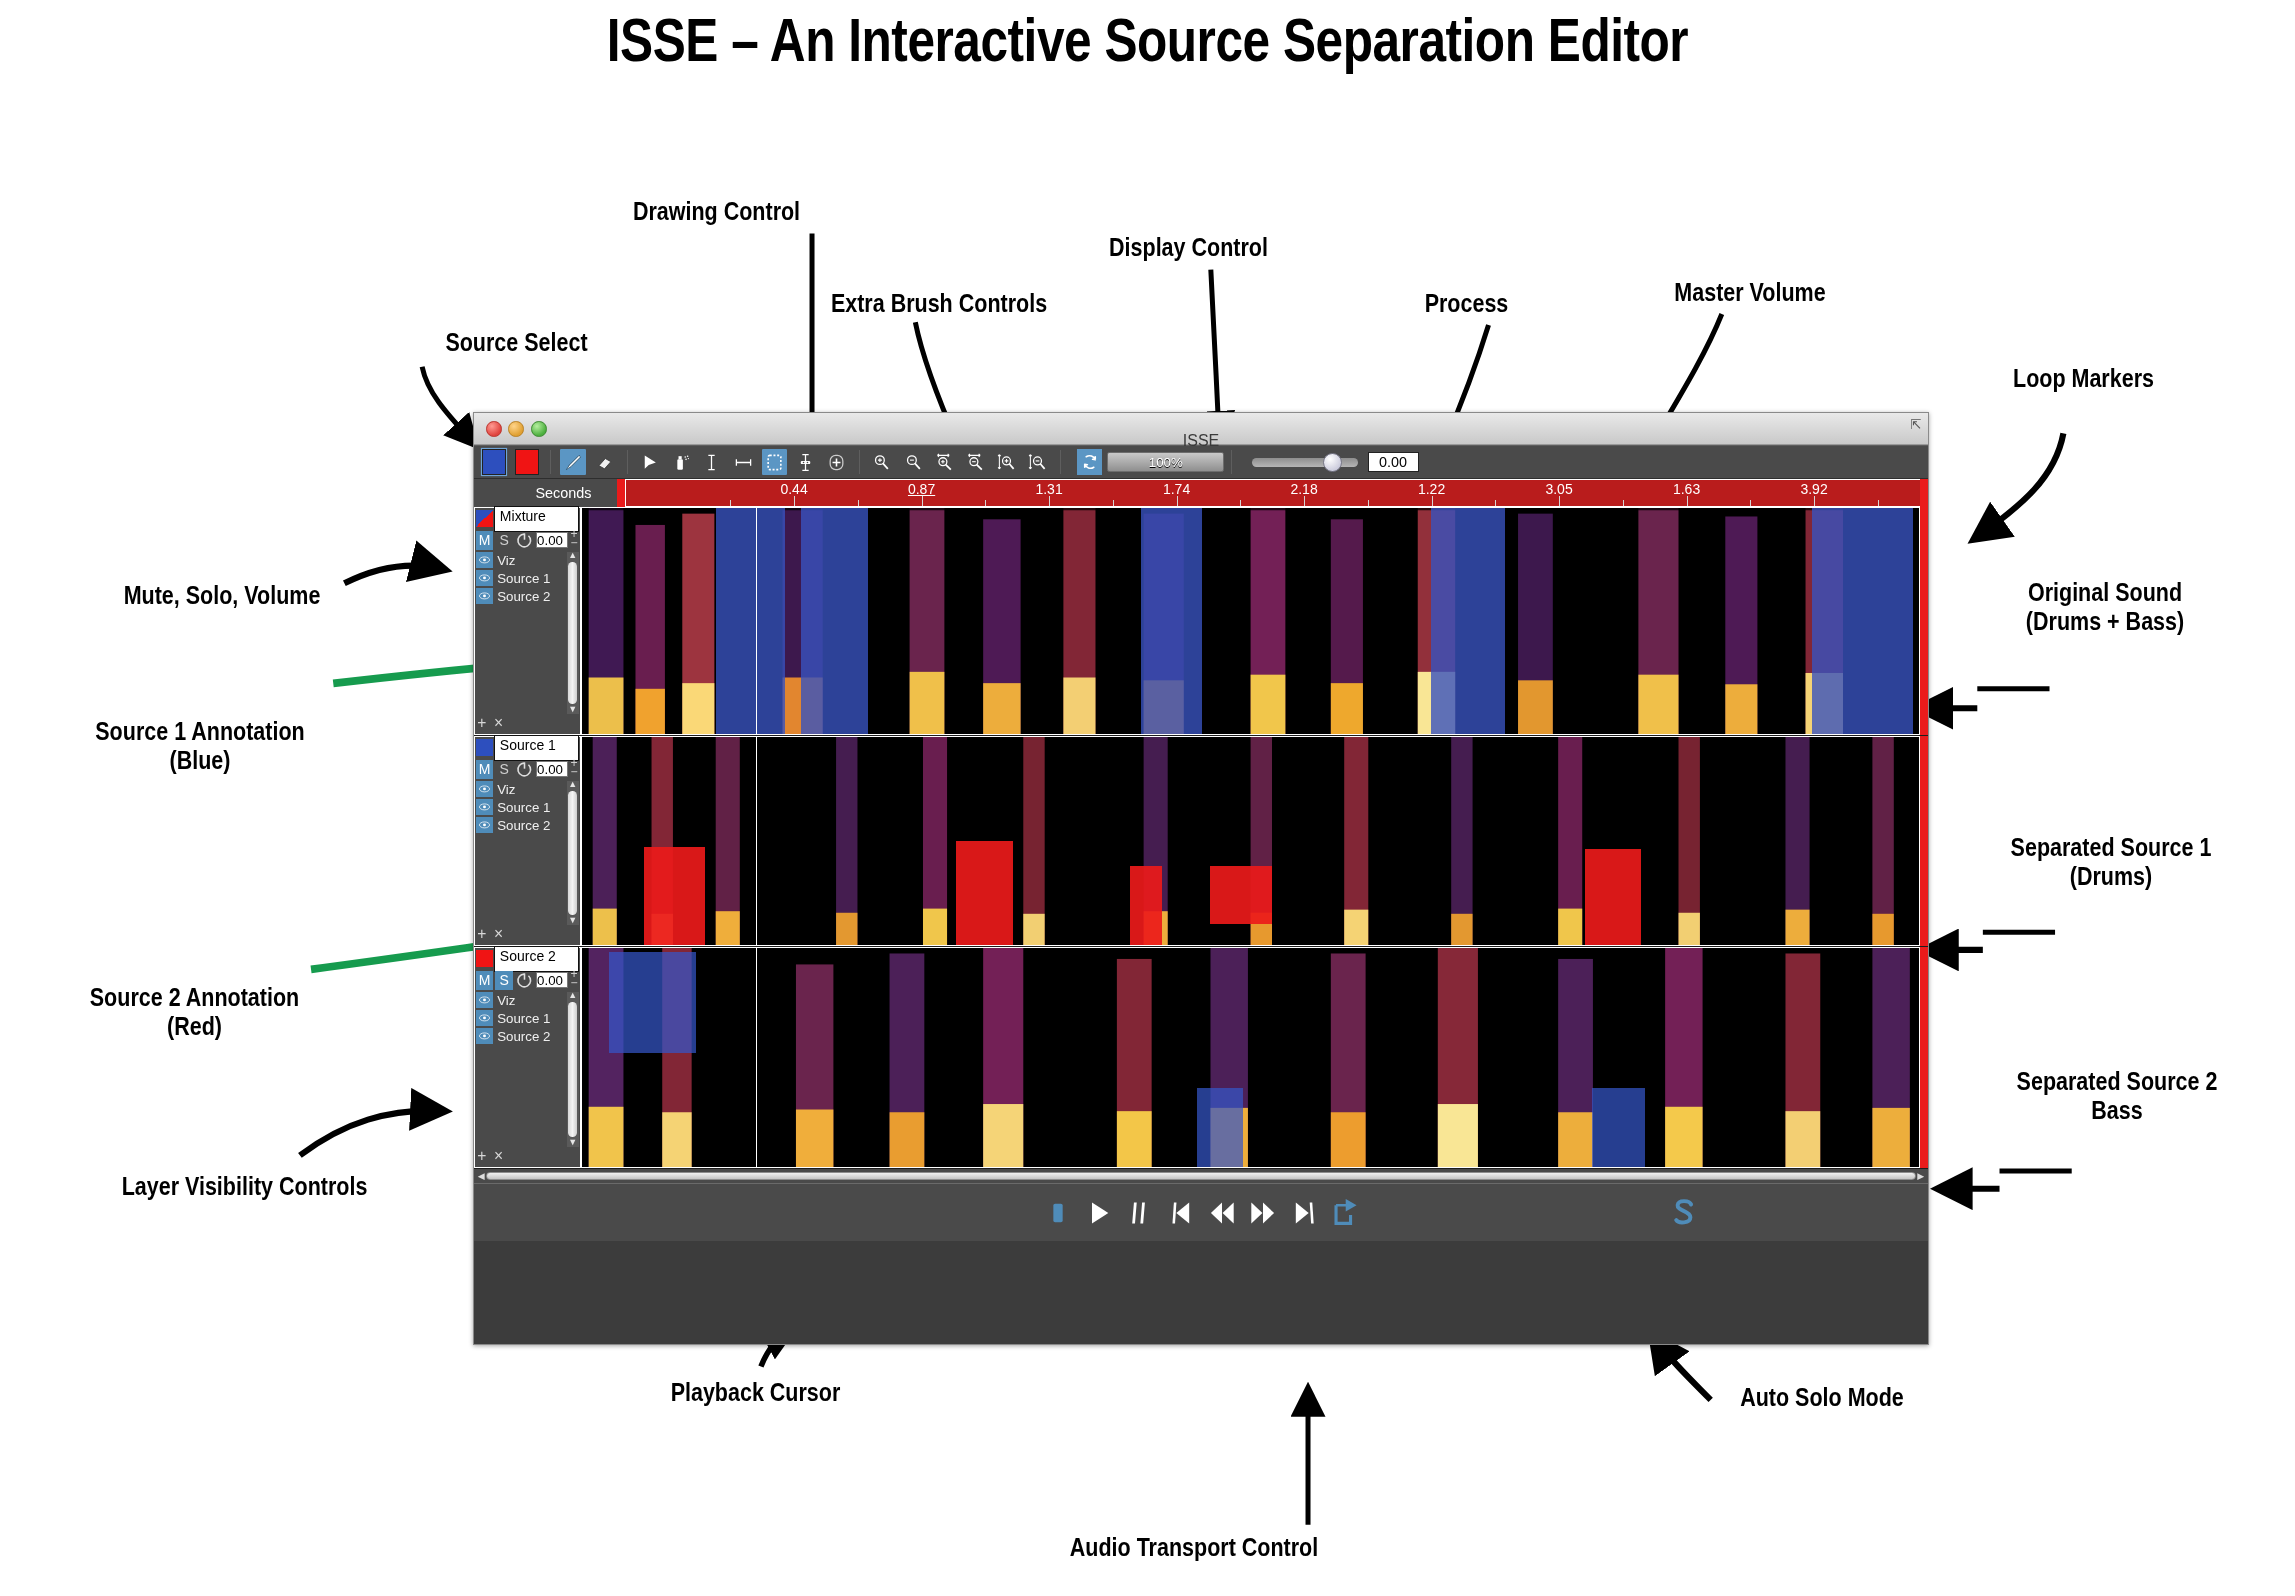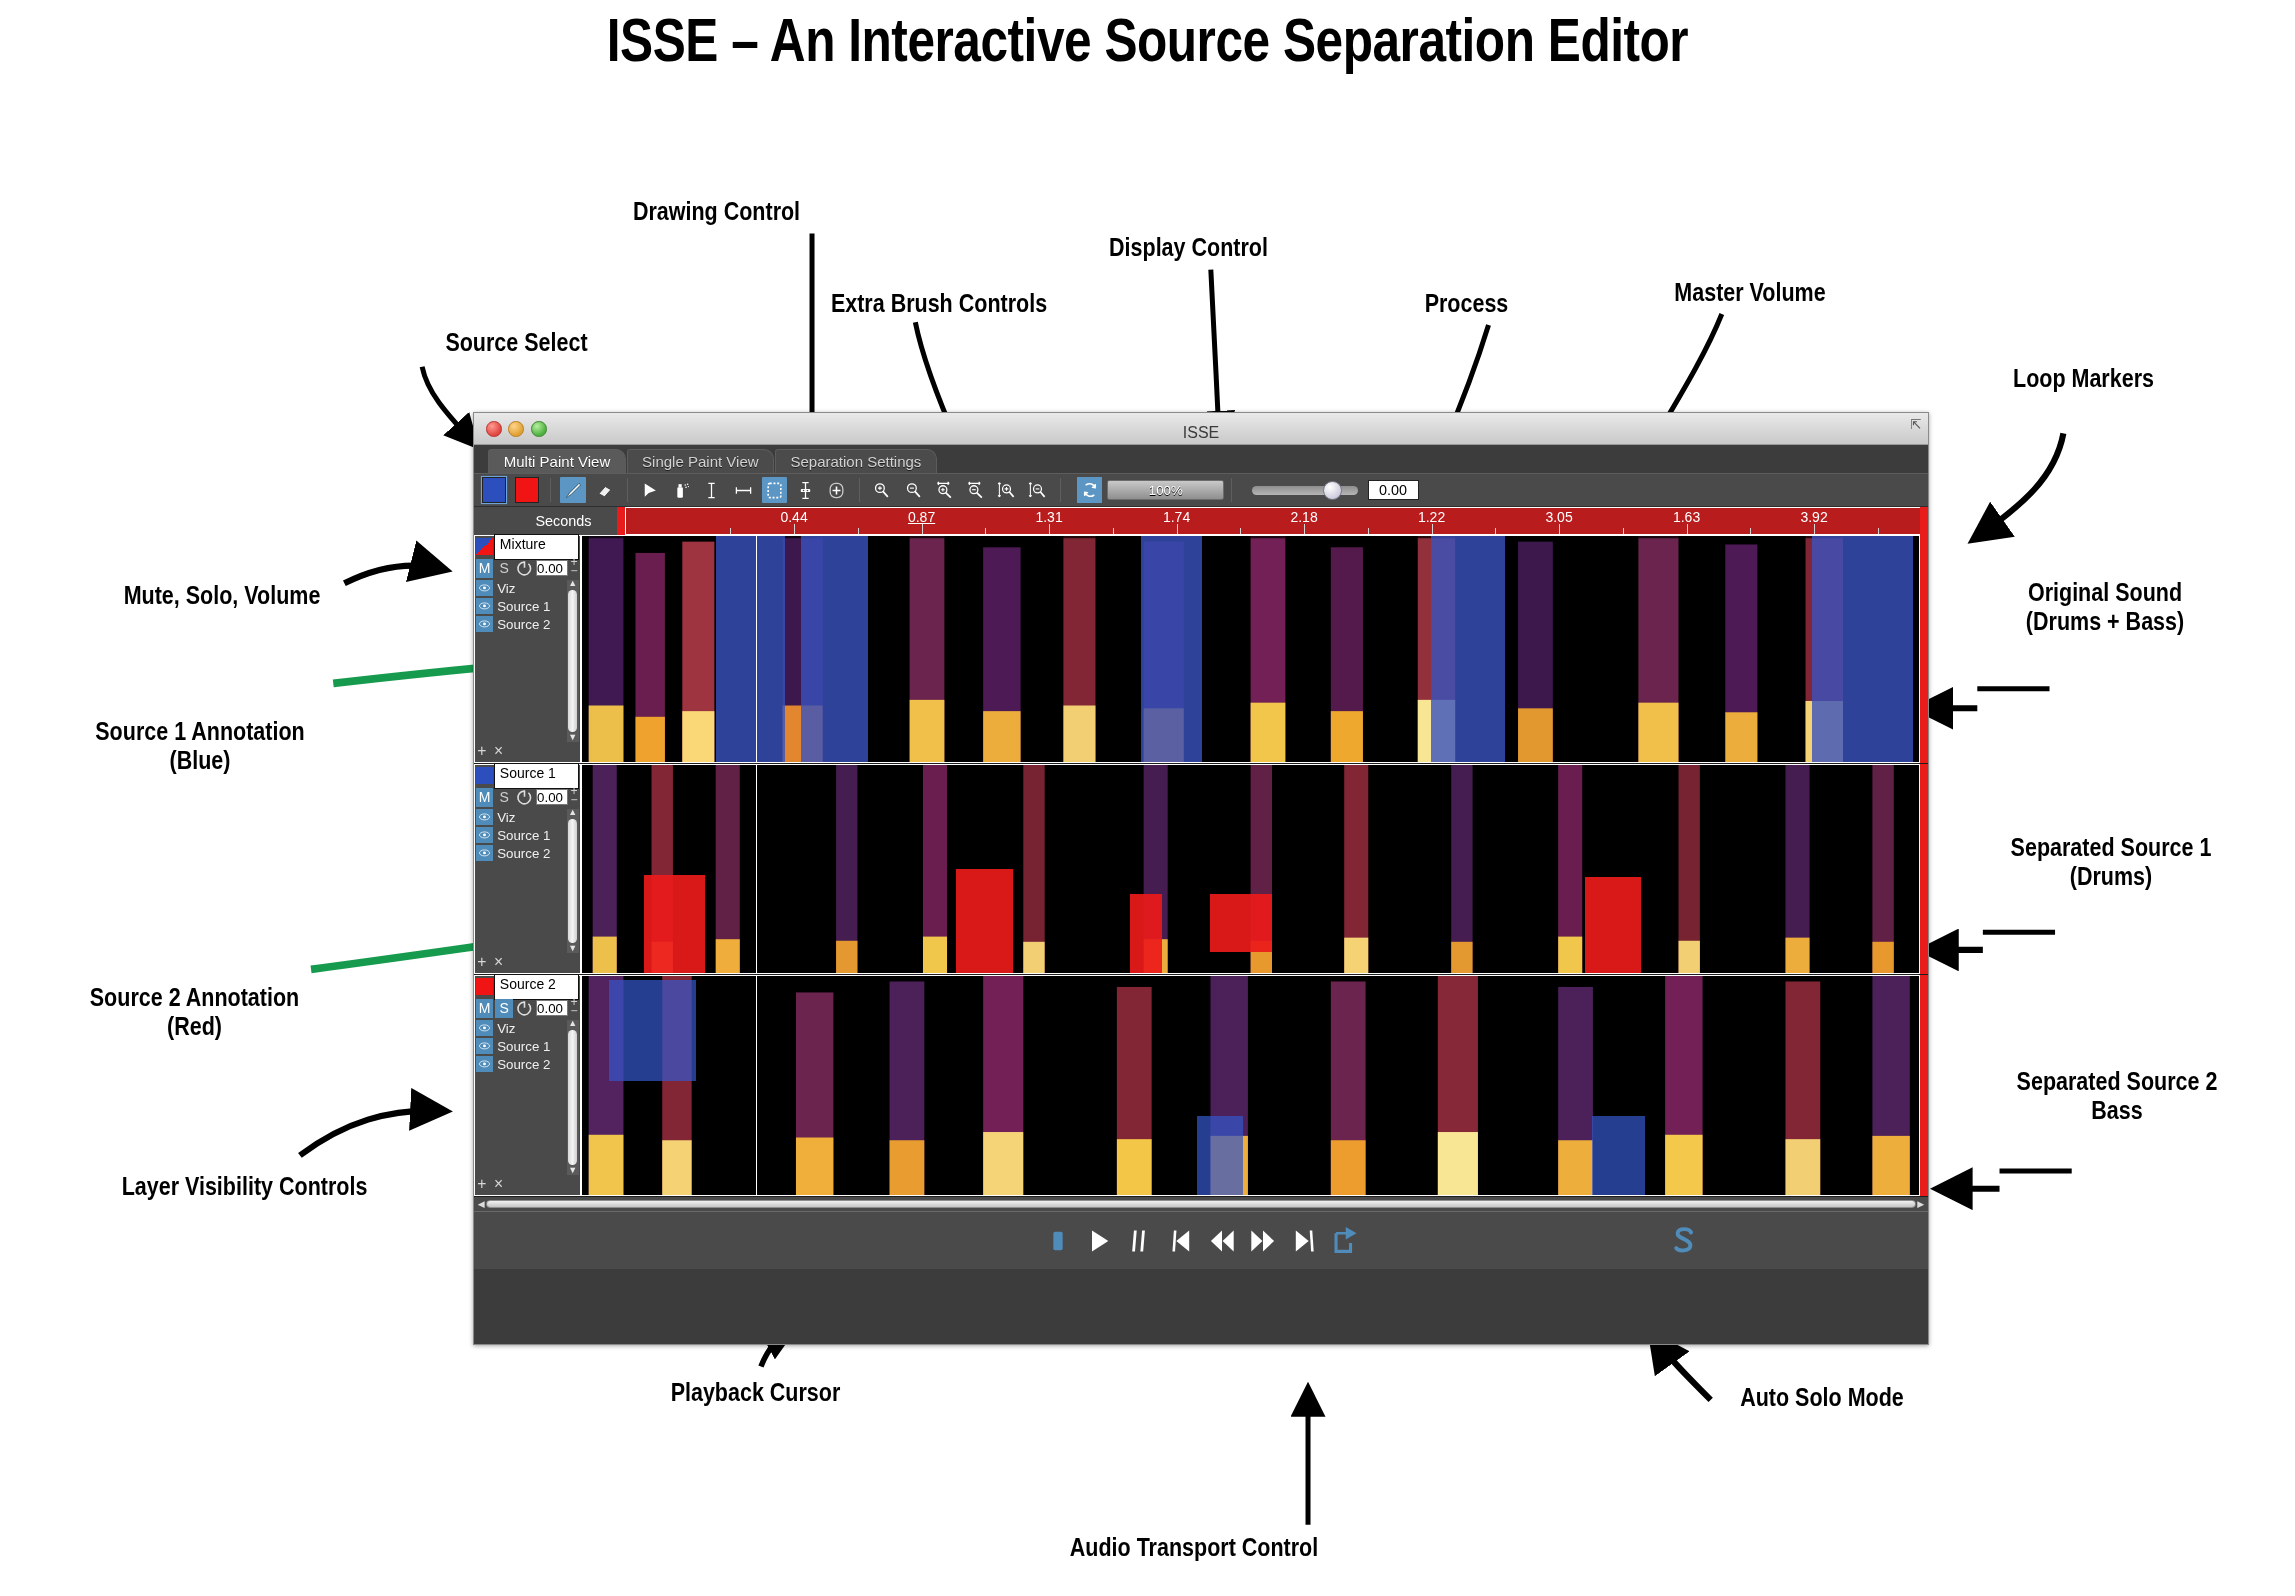--- a/index.html
+++ b/index.html
@@ -40,21 +40,21 @@
     overflow: hidden;
   }
 
   #titlebar {
     height: 32px; width: 100%;
     background: linear-gradient(#e9e9e9,#c9c9c9);
     border-bottom: 0.6px solid #9a9a9a;
     position: relative;
   }
   #titlebar .title-text {
-    position: absolute; left: 0; top: 4px; width: 100%;
+    position: absolute; left: 0; top: 12px; width: 100%;
     text-align: center; line-height: 32px;
     font-size: 16px; color: #3a3a3a;
   }
   .traffic { position: absolute; top: 8.3px; width: 15.6px; height: 15.6px; border-radius: 50%; }
   .traffic.red   { left: 12.2px;  background: radial-gradient(circle at 35% 30%, #ff9a92, #e0443e 70%); border:0.6px solid #bb3029; }
   .traffic.amber { left: 34px;  background: radial-gradient(circle at 35% 30%, #ffd48a, #e0a032 70%); border:0.6px solid #bb8020; }
   .traffic.green { left: 57px; background: radial-gradient(circle at 35% 30%, #b6efa0, #4caf3e 70%); border:0.6px solid #3a8a2e; }
   #resize-glyph { position:absolute; right: 4.4px; top: 4.4px; width: 15.6px; height: 15.6px;
                   color:#555; font-size: 13.3px; line-height: 15.6px; text-align:center; }
 
@@ -289,25 +289,20 @@
 <div id="app-window">
 
   <div id="titlebar">
     <span class="traffic red"></span>
     <span class="traffic amber"></span>
     <span class="traffic green"></span>
     <div class="title-text">ISSE</div>
     <div id="resize-glyph">⇱</div>
   </div>
 
-  <div id="tabbar">
-    <div class="tab active">Multi Paint View</div>
-    <div class="tab">Single Paint View</div>
-    <div class="tab">Separation Settings</div>
-  </div>
 
   <div id="toolbar">
 
     <div class="tb-group">
       <div class="swatch blue"></div>
       <div class="swatch red"></div>
     </div>
     <div class="tb-sep"></div>
 
     <div class="tb-group">

